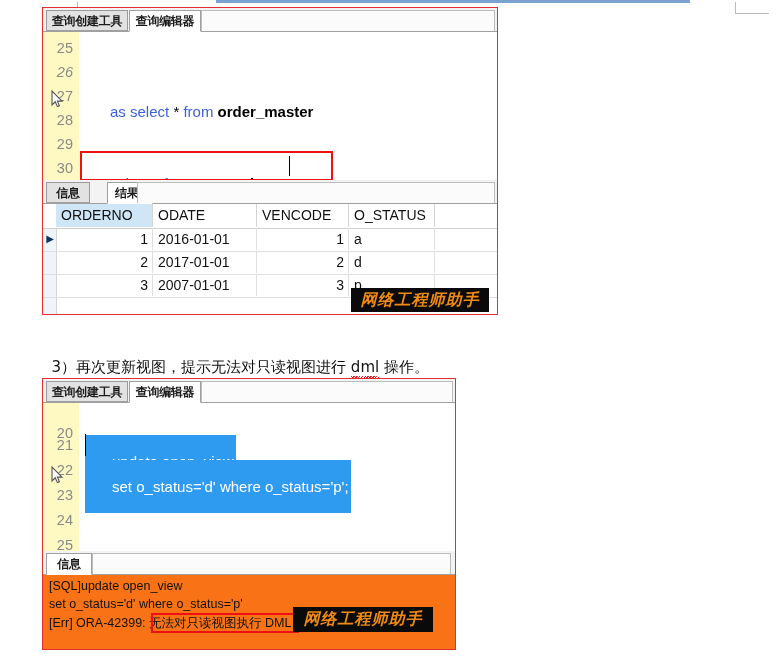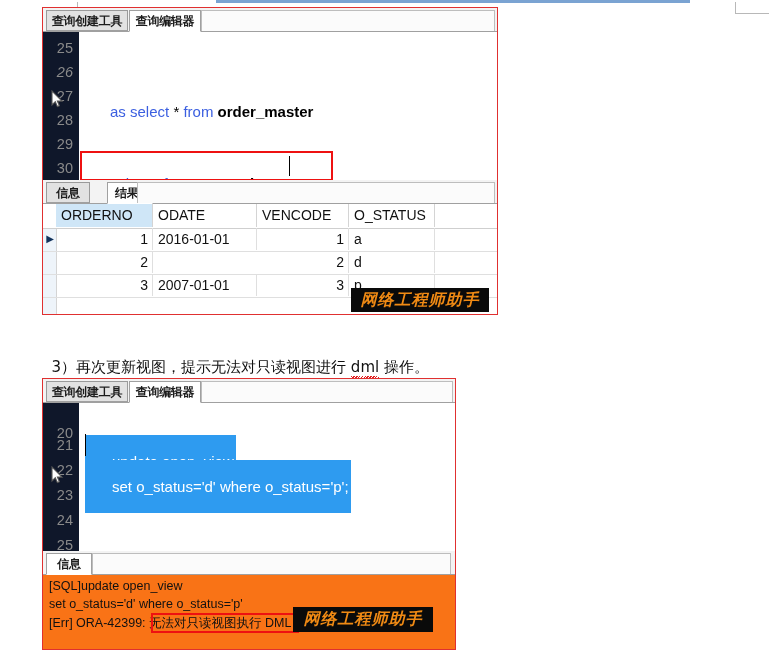--- a/index.html
+++ b/index.html
@@ -38,21 +38,21 @@
     background:#e2e2e2;border:1px solid #9a9a9a;border-bottom:1px solid #a0a0a0;
   }
   .tab.active{
     background:#ffffff;border:1px solid #a0a0a0;border-bottom:1px solid #ffffff;
     height:22px;top:2px;
   }
   .tabrest{position:absolute;top:2px;height:21px;background:#fbfbfb;border:1px solid #bdbdbd;border-bottom:none;box-sizing:border-box;}
 
   
   .editor{position:relative;background:#ffffff;overflow:hidden;}
-  .gutter{position:absolute;left:0;top:0;bottom:0;width:36px;background:#0f172a;}
+  .gutter{position:absolute;left:0;top:0;bottom:0;width:36px;background:#fef9c3;}
   .lnum{
     position:absolute;right:6px;width:30px;text-align:right;
     font-size:14.5px;color:#8a8a8a;
     font-family:"Liberation Sans","DejaVu Sans",sans-serif;
   }
   .codeline{
     position:absolute;left:42px;white-space:pre;
     font-size:15px;
     font-family:"Liberation Sans","DejaVu Sans",sans-serif;
   }
@@ -182,20 +182,21 @@
     <div class="gridrow" style="top:24px;">
       <div class="rowmarker">▶</div>
       <div class="cell num" style="left:13px;width:97px;">1</div>
       <div class="cell txt" style="left:110px;width:104px;">2016-01-01</div>
       <div class="cell num" style="left:214px;width:92px;">1</div>
       <div class="cell txt" style="left:306px;width:86px;">a</div>
     </div>
 
     <div class="gridrow" style="top:47px;">
       <div class="cell num" style="left:13px;width:97px;">2</div>
+      <div class="cell txt" style="left:110px;width:104px;">2017-01-01</div>
       <div class="cell num" style="left:214px;width:92px;">2</div>
       <div class="cell txt" style="left:306px;width:86px;">d</div>
     </div>
 
     <div class="gridrow" style="top:70px;">
       <div class="cell num" style="left:13px;width:97px;">3</div>
       <div class="cell txt" style="left:110px;width:104px;">2007-01-01</div>
       <div class="cell num" style="left:214px;width:92px;">3</div>
       <div class="cell txt" style="left:306px;width:86px;">p</div>
     </div>

